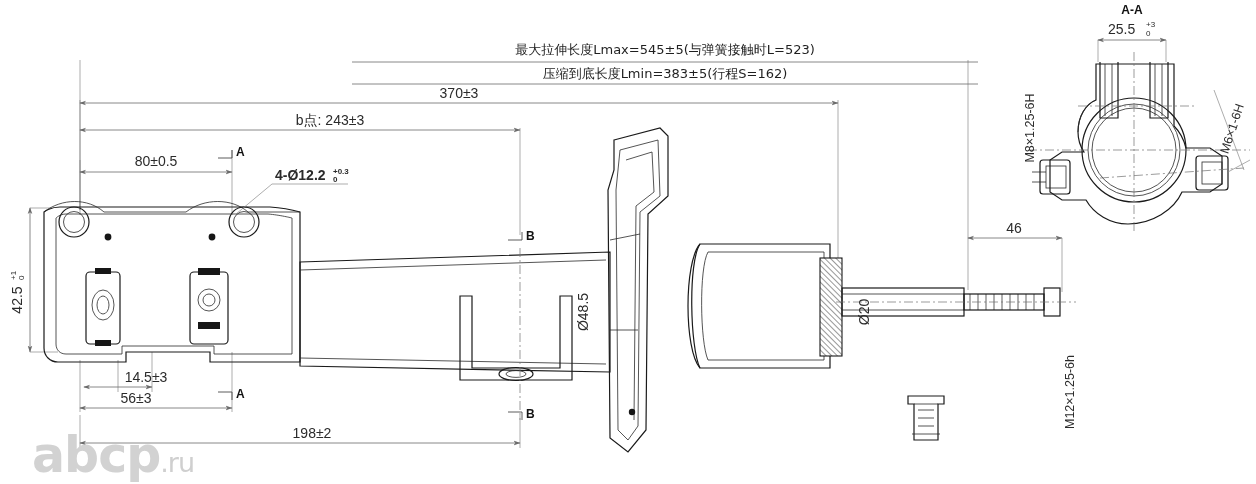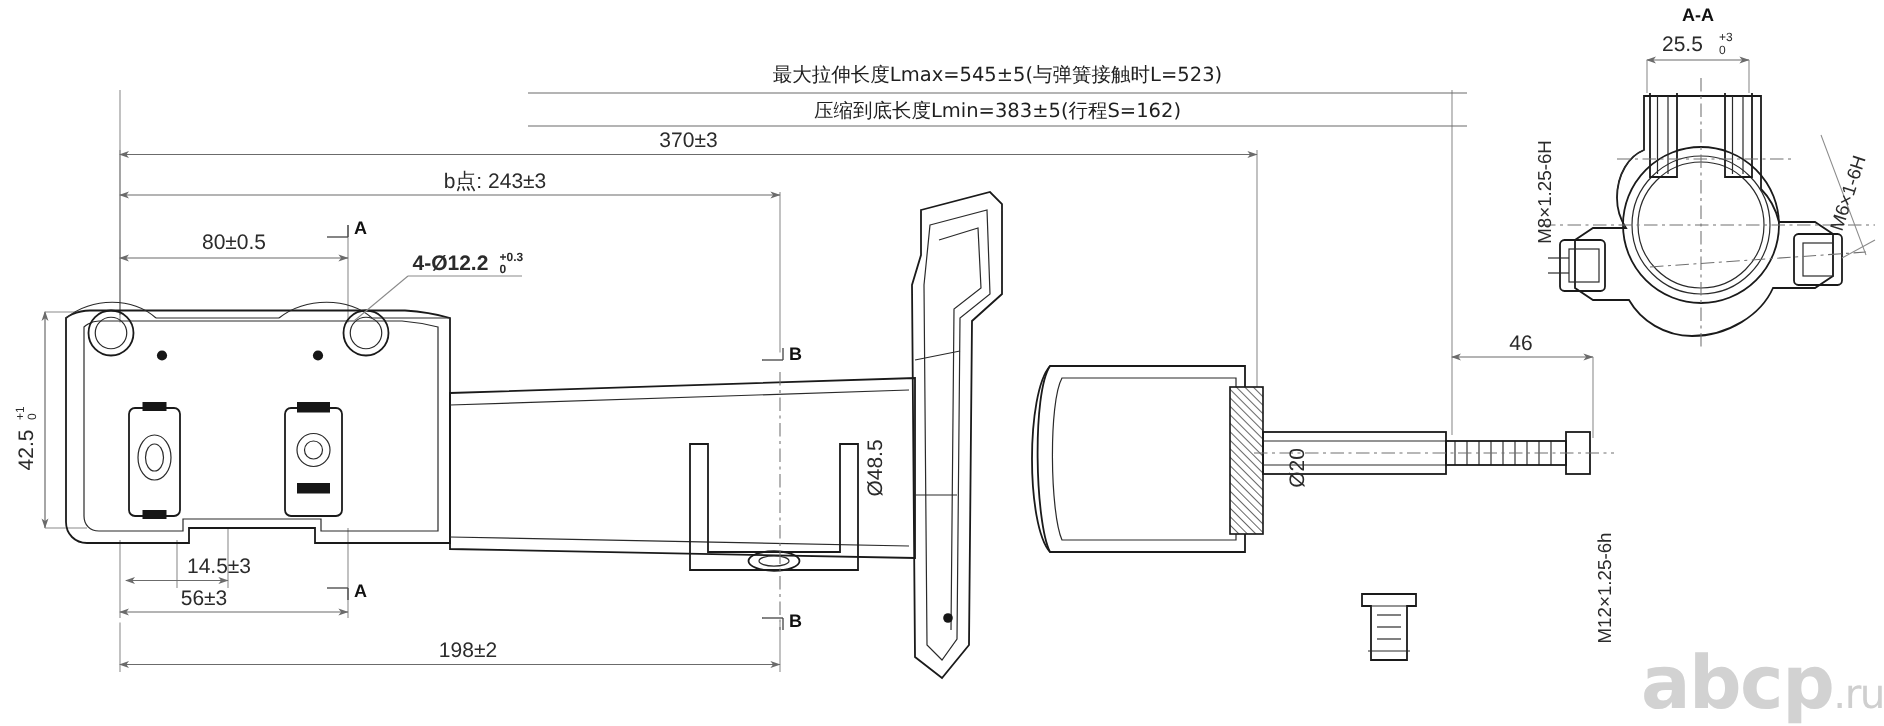--- a/index.html
+++ b/index.html
@@ -80,21 +80,21 @@
     stroke-width: 0.7;
     fill: none;
     stroke-dasharray: 9 3 2 3;
   }
   .fill-dark { fill: #161616; }
   #watermark {
     position: absolute;
     left: 0;
     right: 0;
     bottom: 4px;
-    text-align: right;
+    text-align: left;
     font-family: "DejaVu Sans", sans-serif;
     font-size: 49px;
     font-weight: bold;
     color: #d2d2d2;
     letter-spacing: -1px;
     user-select: none;
     pointer-events: none;
     line-height: 1;
     padding-left: 32px;
   }

